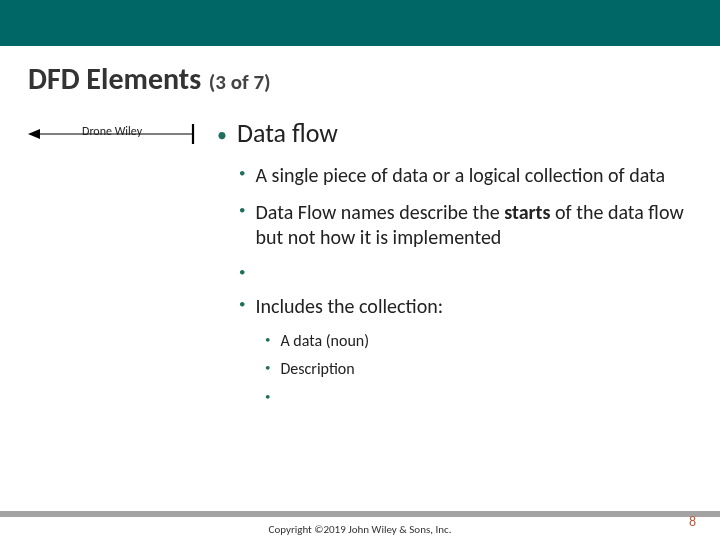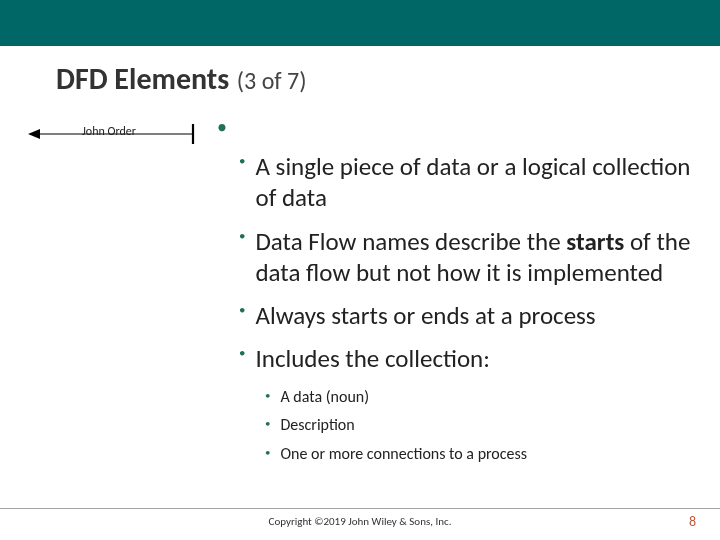--- a/index.html
+++ b/index.html
@@ -17,25 +17,24 @@
     background: #006666;
   }
   .title-area {
     padding: 14px 28px 8px 28px;
   }
   .title-main {
     font-size: 30px;
     font-weight: 700;
     color: #333333;
     display: inline;
-    margin-left: 28px;
   }
   .title-sub {
-    font-size: 24px;
-    font-weight: 400;
+    font-size: 21px;
+    font-weight: 700;
     color: #444;
     display: inline;
     margin-left: 4px;
   }
   .content-row {
     display: flex;
     padding: 12px 28px 0 28px;
     gap: 14px;
   }
   .diagram-col {
@@ -71,21 +70,21 @@
     display: flex;
     gap: 10px;
     align-items: flex-start;
   }
   .lvl2 .dot {
     color: #1f6f5c;
     font-size: 13px;
     line-height: 1.5;
   }
   .lvl2 .txt {
-    font-size: 25px;
+    font-size: 20px;
     color: #222;
     line-height: 1.25;
   }
   .lvl3 {
     margin-left: 48px;
     margin-bottom: 8px;
     display: flex;
     gap: 10px;
     align-items: flex-start;
   }
@@ -98,22 +97,22 @@
     font-size: 16px;
     color: #222;
     line-height: 1.3;
   }
   .bold { font-weight: 700; }
   .footer {
     position: absolute;
     left: 0;
     bottom: 0;
     width: 100%;
-    padding: 6px 22px 12px 22px;
-    border-top: 1px solid #a3a3a3;
+    padding: 6px 22px 4px 22px;
+    border-top: 6px solid #a3a3a3;
     display: flex;
     justify-content: center;
     font-size: 11px;
     color: #333;
   }
   .page-num {
     position: absolute;
     right: 24px;
     bottom: 10px;
     font-size: 14px;
@@ -131,59 +130,58 @@
 </div>
 
 <div class="content-row">
   <div class="diagram-col">
     <div class="data-flow-diagram">
       <svg width="170" height="26">
         <line x1="8" y1="13" x2="165" y2="13" stroke="#000" stroke-width="1.2"></line>
         <polygon points="0,13 12,8 12,18" fill="#000"></polygon>
         <line x1="165" y1="3" x2="165" y2="23" stroke="#000" stroke-width="2.2"></line>
       </svg>
-      <div style="position:absolute;left:54px;top:3px;font-size:12px;color:#222;">John Order</div>
+      <div style="position:absolute;left:54px;top:3px;font-size:12px;color:#222;">Drone Wiley</div>
     </div>
   </div>
 
   <div class="body-col">
     <div class="h1-bullet">
       <span class="dot">•</span>
+      <span class="txt">Data flow</span>
     </div>
 
     <div id="lvl2-container">
         <div class="lvl2">
           <span class="dot">•</span>
           <span class="txt">A single piece of data or a logical collection of data</span>
         </div>
         <div class="lvl2">
           <span class="dot">•</span>
           <span class="txt">Data Flow names describe the <span class="bold">starts</span> of the data flow but not how it is implemented</span>
         </div>
         <div class="lvl2">
           <span class="dot">•</span>
-          <span class="txt">Always starts or ends at a process</span>
         </div>
         <div class="lvl2">
           <span class="dot">•</span>
           <span class="txt">Includes the collection:</span>
         </div>
       </div>
     <div id="lvl3-container">
         <div class="lvl3">
           <span class="dot">•</span>
           <span class="txt">A data (noun)</span>
         </div>
         <div class="lvl3">
           <span class="dot">•</span>
           <span class="txt">Description</span>
         </div>
         <div class="lvl3">
           <span class="dot">•</span>
-          <span class="txt">One or more connections to a process</span>
         </div>
       </div>
   </div>
 </div>
 
 <div class="footer">
   <span>Copyright ©2019 John Wiley &amp; Sons, Inc.</span>
 </div>
 <div class="page-num">8</div>
 

